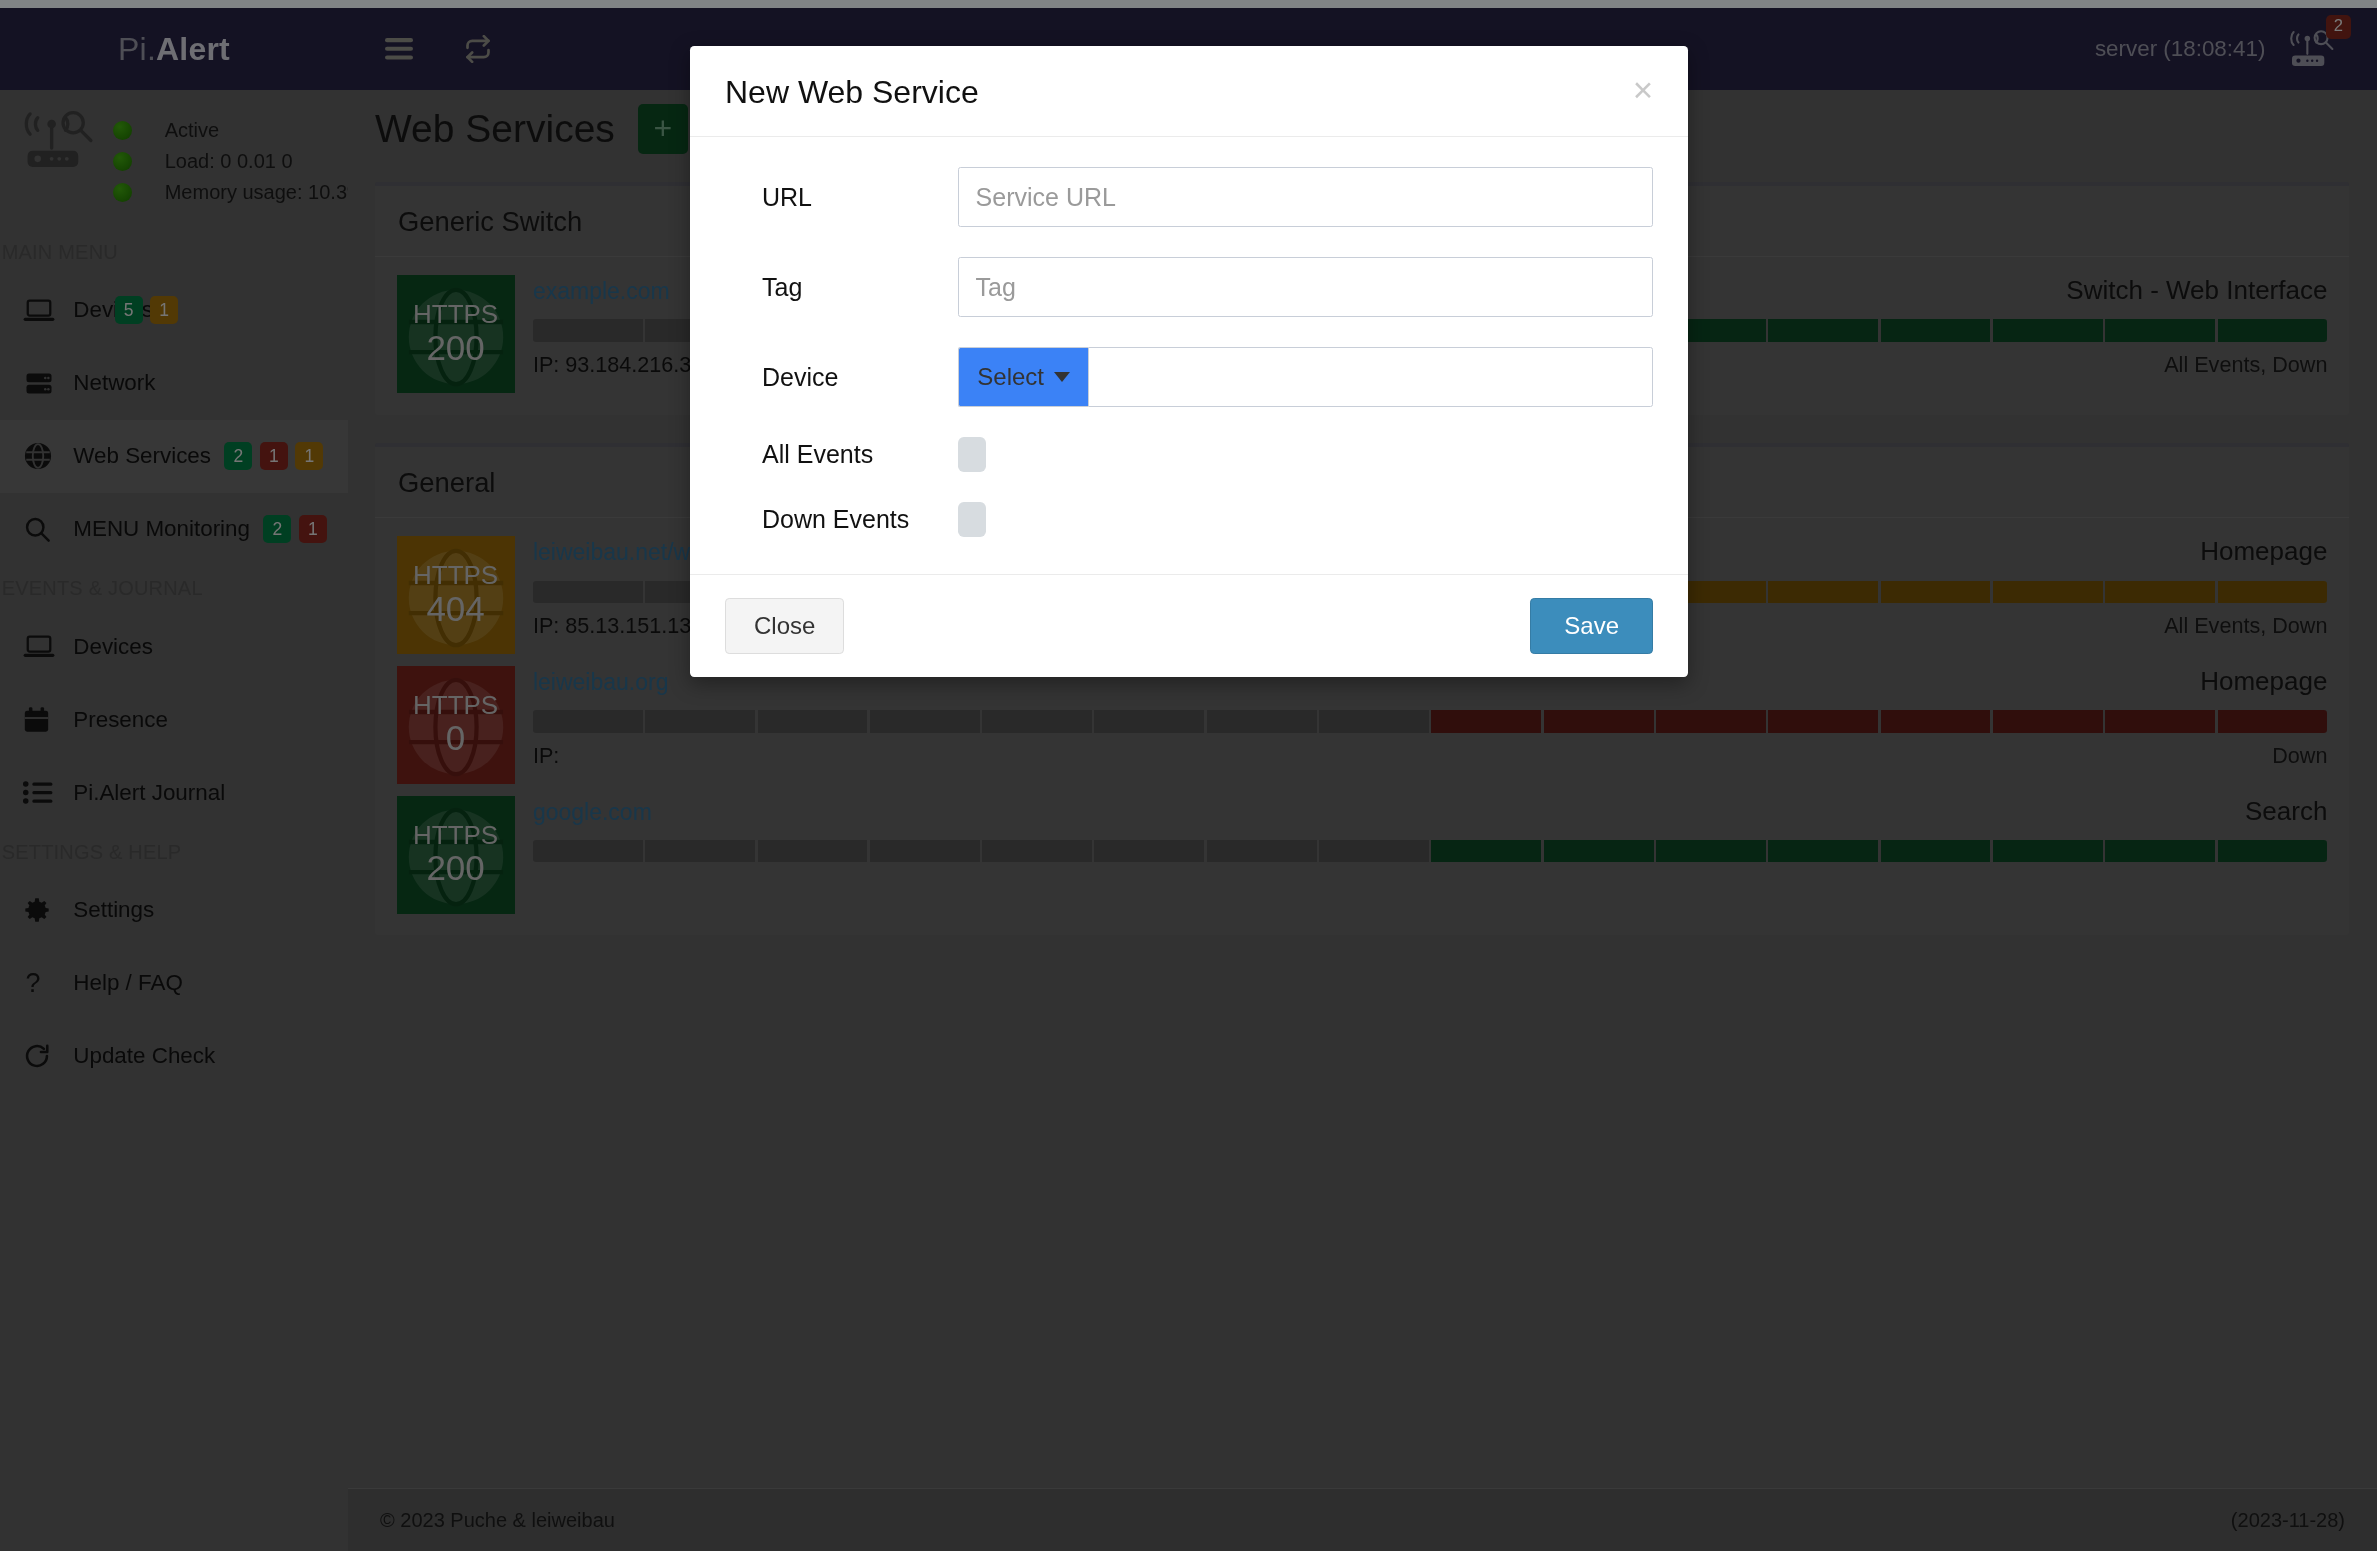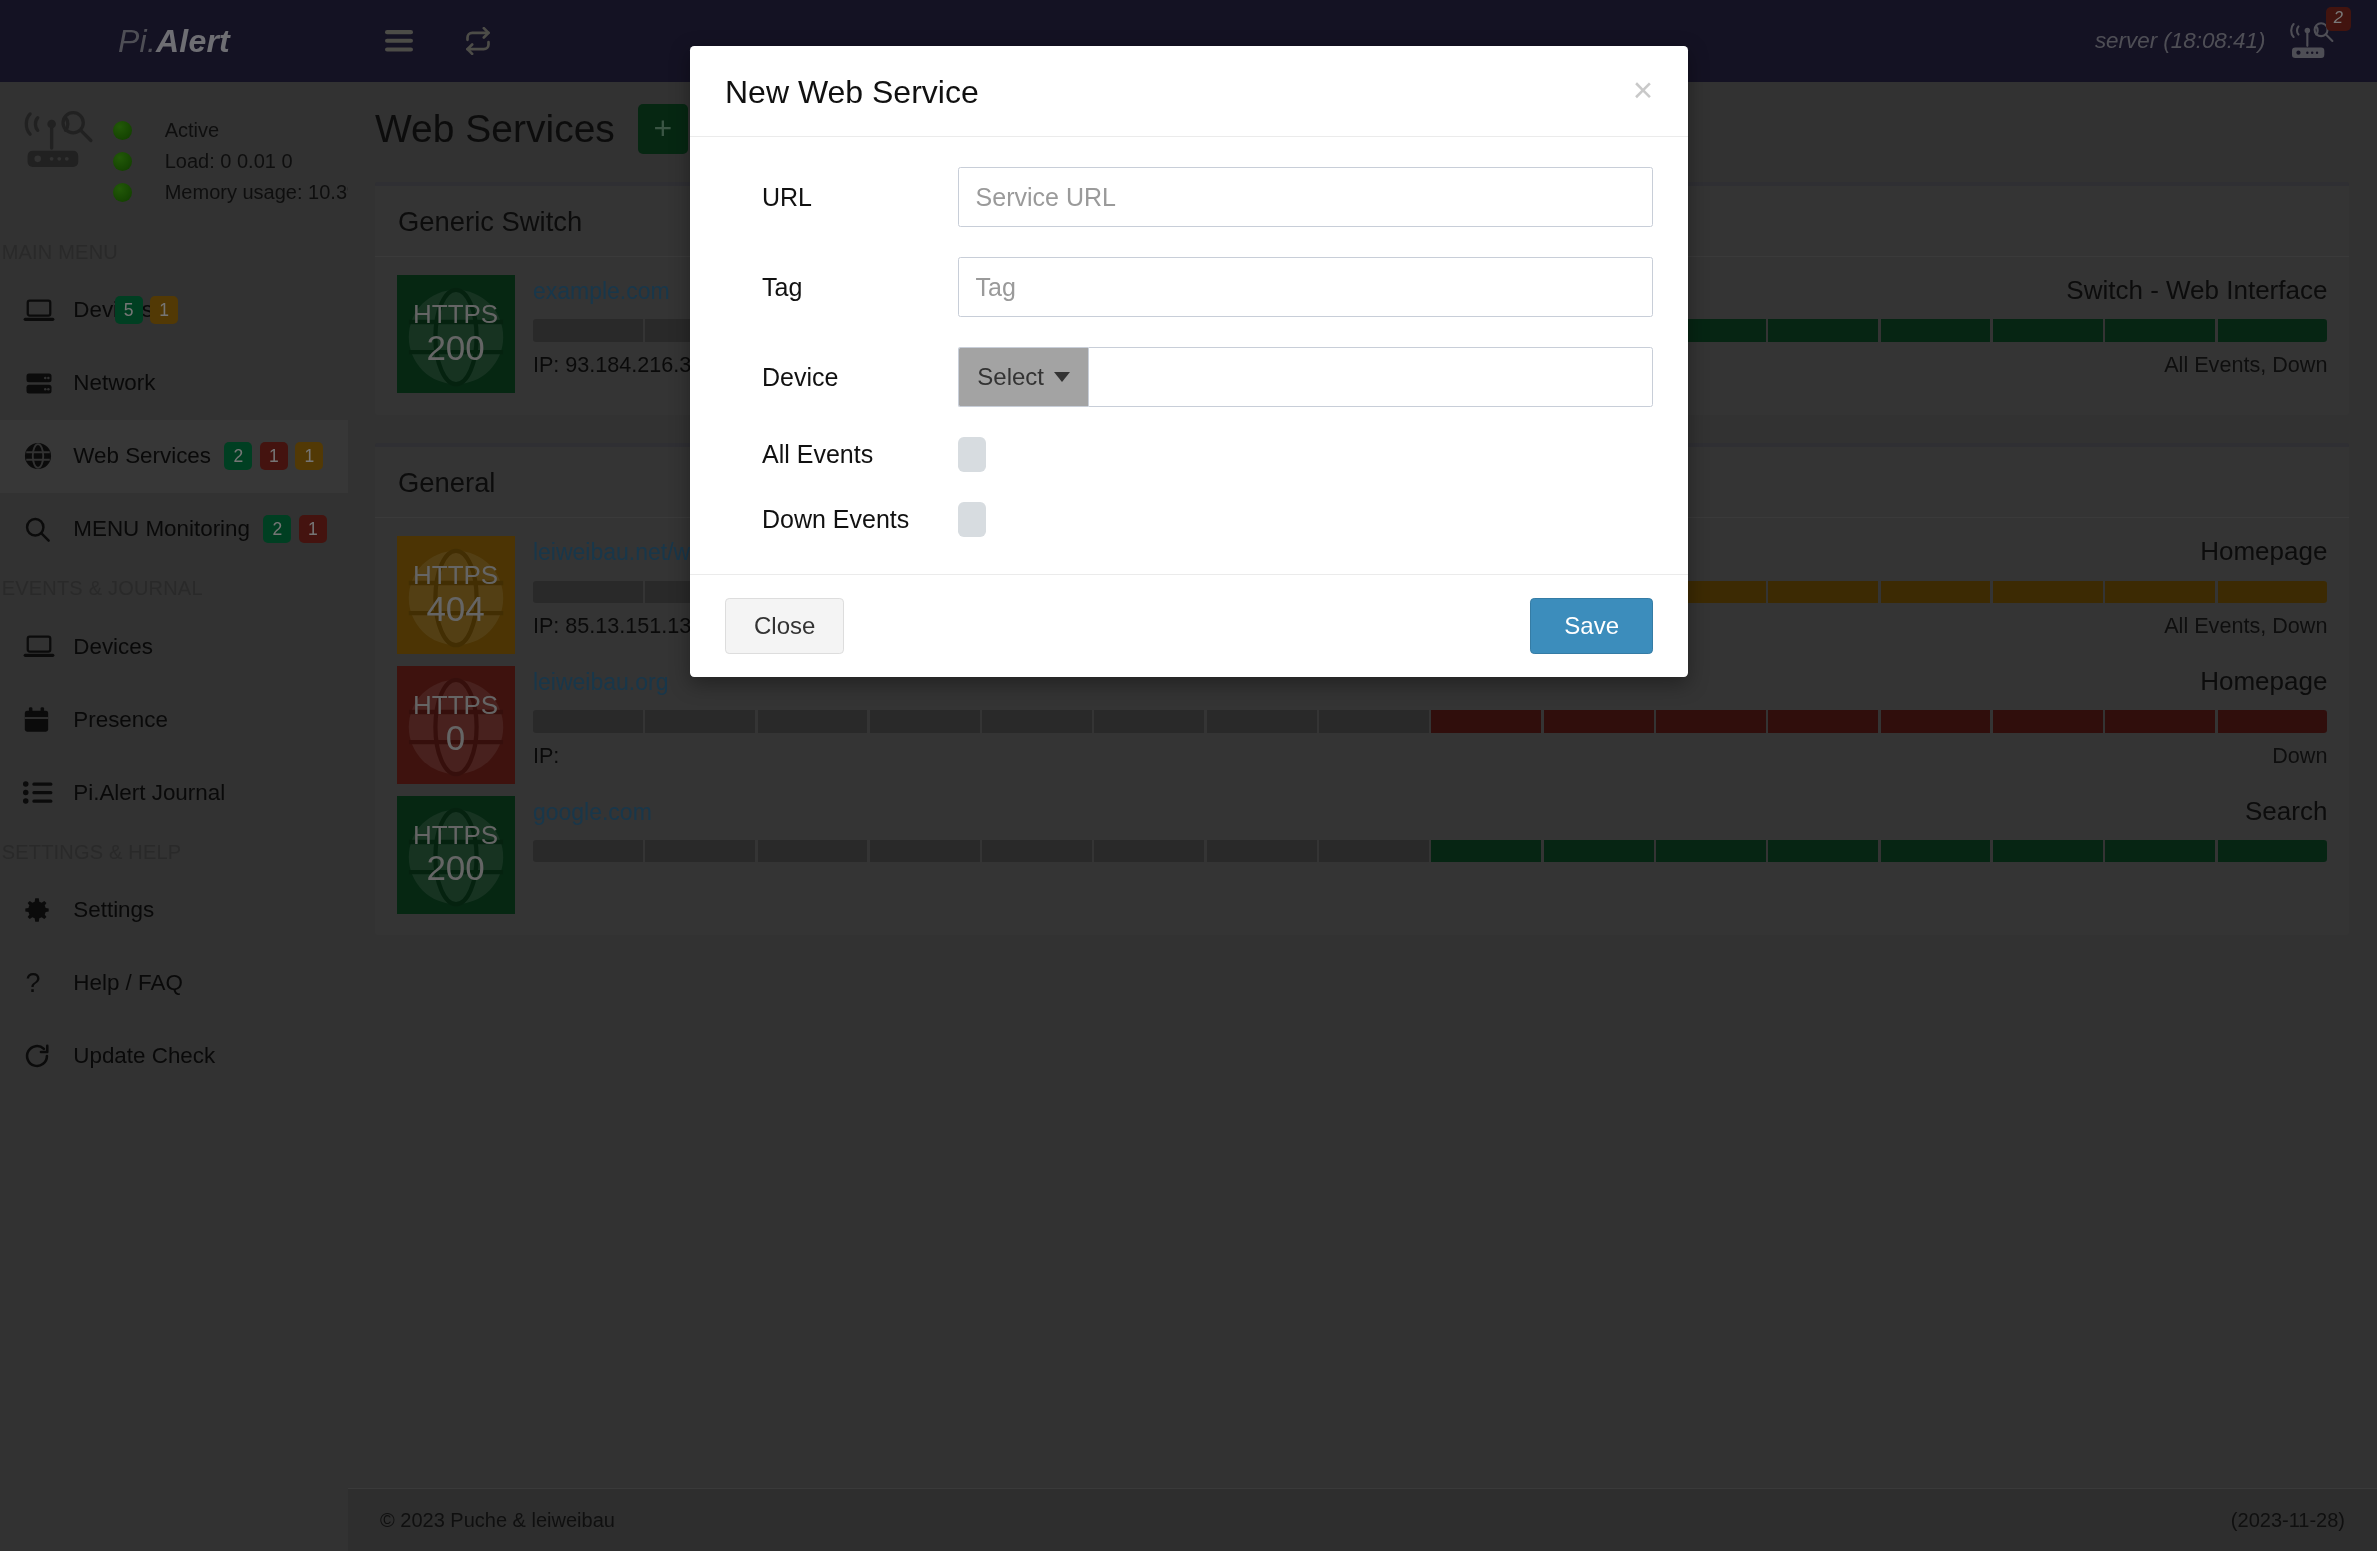--- a/index.html
+++ b/index.html
@@ -7,22 +7,22 @@
     width: 2377px; height: 1551px;
     font-family: "Liberation Sans", sans-serif;
     background: #ecf0f5;
     overflow: hidden;
   }
 
   
   #app { position: relative; width: 2377px; height: 1551px; }
 
   .navbar {
-    position: absolute; top: 0; left: 0; width: 2377px; height: 82px;
-    background: #262141; display: flex; align-items: center; z-index: 5; font-style: italic;
+    position: absolute; top: 8px; left: 0; width: 2377px; height: 82px;
+    background: #262141; display: flex; align-items: center; z-index: 5;
   }
   .logo-box {
     width: 348px; height: 82px; background: #262141;
     display: flex; align-items: center; justify-content: center;
     font-size: 32px; color: #8f8f9c; letter-spacing: 0.2px;
   }
   .logo-box b { color: #c8c8d2; font-weight: 700; }
   .nav-icons { display: flex; align-items: center; gap: 42px; margin-left: 32px; }
   .nav-ico { width: 37px; height: 37px; display: flex; align-items: center;
              justify-content: center; color: #8b8a82; cursor: pointer; }
@@ -160,21 +160,21 @@
   .form-ctrl { flex: 1 1 auto; }
   .f-input {
     width: 100%; height: 60px; border: 0.8px solid #c8ced8; border-radius: 2.5px;
     font-size: 25px; color: #333; padding: 0 16.6px;
     font-family: "Liberation Sans", sans-serif; background: #fff;
   }
   .f-input::placeholder { color: #9a9a9a; }
   .input-group { display: flex; width: 100%; }
   .ig-btn {
     height: 60px; border: 0.8px solid #c8ced8; border-right: none;
-    background: #a3a3a3; border-radius: 2.5px 0 0 2.5px; cursor: pointer;
+    background: #3b82f6; border-radius: 2.5px 0 0 2.5px; cursor: pointer;
     font-size: 24px; color: #333; padding: 0 18.3px; display: flex;
     align-items: center; gap: 10px; font-family: "Liberation Sans", sans-serif;
   }
   .caret { width: 0; height: 0; border-left: 8.3px solid transparent;
            border-right: 8.3px solid transparent; border-top: 10px solid #333; }
   .ig-field { flex: 1 1 auto; height: 60px; border: 0.8px solid #c8ced8;
               border-radius: 0 2.5px 2.5px 0; background: #fff; }
   .chk { width: 28px; height: 35px; background: #d7dce0;
          border-radius: 5.8px; border: none; cursor: pointer; display: block; }
   .modal-foot {

